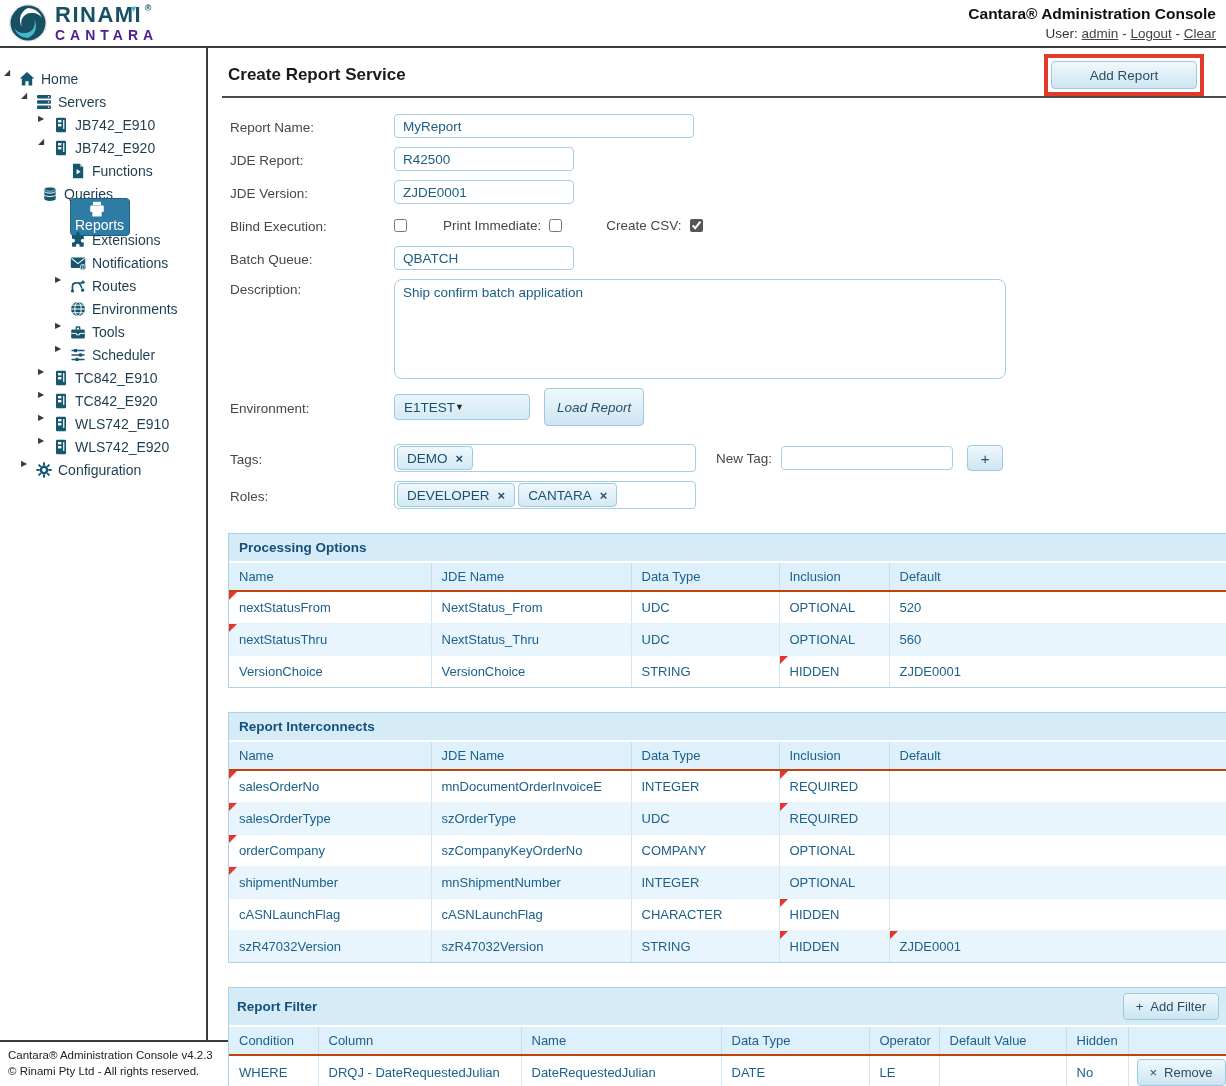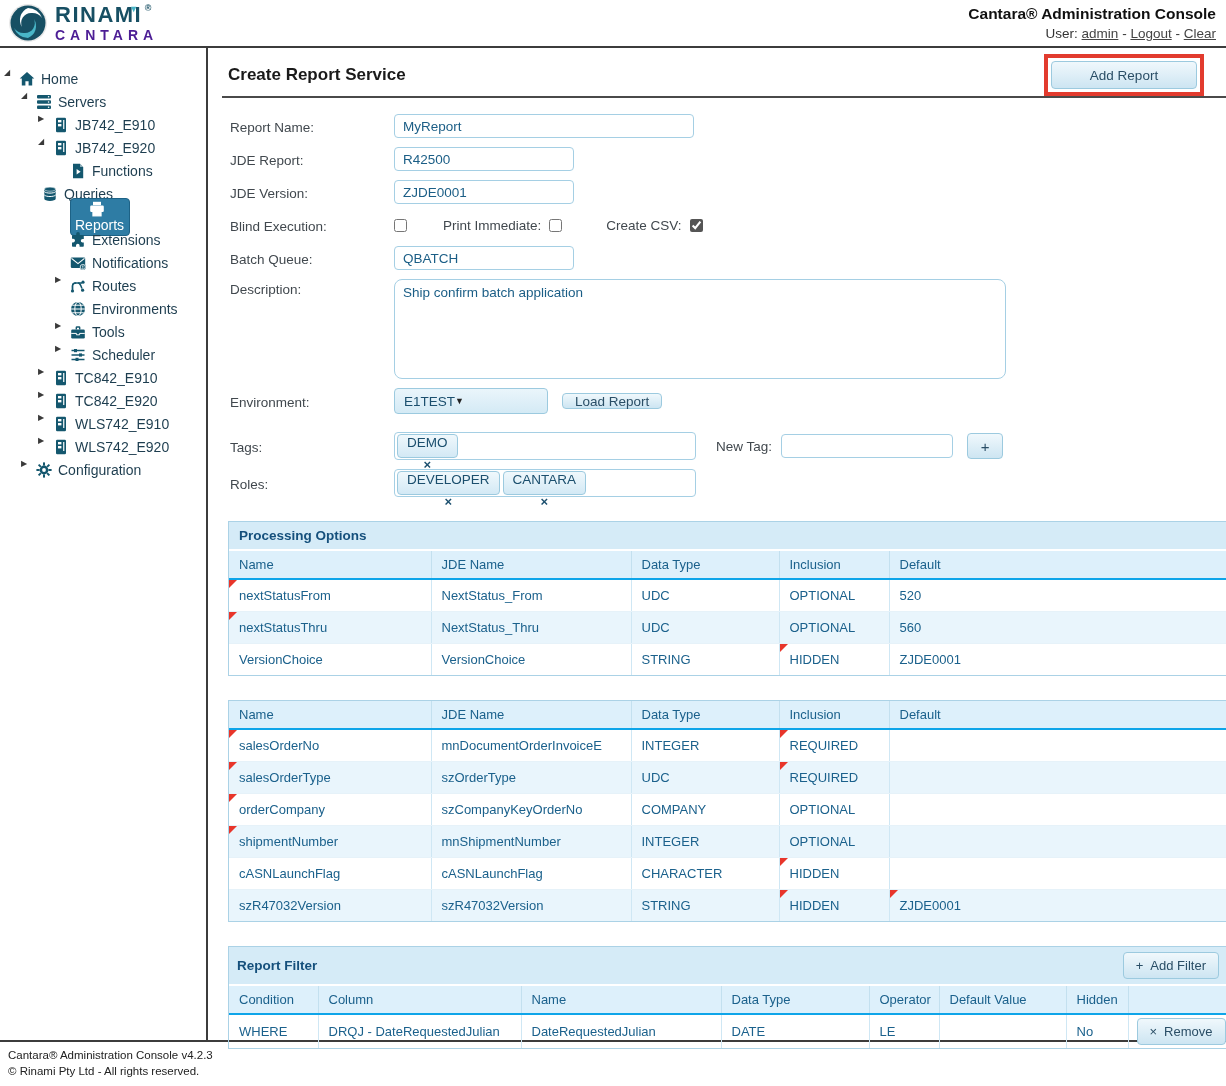--- a/index.html
+++ b/index.html
@@ -54,44 +54,44 @@
   .form-row.top { align-items:flex-start; }
   .form-label { width:172px; flex:none; font-size:13.5px; color:#41484e; padding-left:8px; padding-top:3px; }
   .inp { border:1px solid #a5cfe4; border-radius:4px; height:24px; padding:2px 8px; font-size:13.5px;
          color:#1b5e86; font-family:inherit; outline:none; }
   .inp-report-name { width:300px; }
   .inp-med { width:180px; }
   .txtarea { width:612px; height:100px; border:1px solid #a5cfe4; border-radius:8px; padding:5px 8px;
              font-size:13.5px; color:#1b5e86; font-family:inherit; resize:none; outline:none; }
   .cbx { width:13px; height:13px; accent-color:#555; }
   .cb-label { font-size:13.5px; color:#41484e; }
-  .select { width:154px; height:26px; background:linear-gradient(#eaf5fb,#d4eaf5); border:1px solid #9ccadf;
+  .select { width:136px; height:26px; background:linear-gradient(#eaf5fb,#d4eaf5); border:1px solid #9ccadf;
             border-radius:4px; display:flex; align-items:center; 
             padding:0 9px; font-size:13.5px; color:#1b4f6e; cursor:pointer; }
   .select .arrow { font-size:9px; color:#222; }
   .chip-box { width:302px; height:28px; border:1px solid #a5cfe4; border-radius:4px; display:flex;
               align-items:center; gap:3px; padding:0 2px; }
   .chip { display:inline-flex; align-items:center; gap:8px; height:24px; padding:0 9px;
           background:linear-gradient(#f0f8fc,#d3e9f5); border:1px solid #9ccadf; border-radius:4px;
-          font-size:13.5px; color:#1b4f6e;flex-direction:column; }
+          font-size:13.5px; color:#1b4f6e; }
   .chip-x { font-size:13px; font-weight:bold; cursor:pointer; line-height:1; }
   .newtag-label { font-size:13.5px; color:#41484e; margin:0 9px 0 20px; }
   .inp-newtag { width:172px; }
   .gap14 { width:14px; flex:none; }
 
   
   .tbl { width:1000px; margin:0 0 0 6px; border:1px solid #abd2e6; }
   .tbl-wrap { margin-top:24px; }
   .tbl-title { background:#d5ebf7; color:#15507c; font-weight:bold; font-size:13.5px;
                padding:6px 10px; border-bottom:2px solid #fff; display:flex; align-items:center;
                justify-content:space-between; }
   .tbl-title.tall { padding:5px 8px; }
   table { width:100%; border-collapse:collapse; table-layout:fixed; }
   thead th { background:#ddf0fb; text-align:left; font-weight:normal; font-size:13px; color:#1b618c;
-             padding:6px 10px; border-right:1px solid #c3e0ef; border-bottom:2px solid #0ea5e9; }
+             padding:6px 10px; border-right:1px solid #c3e0ef; border-bottom:2px solid #c2410c; }
   thead th:last-child { border-right:none; }
   tbody td { font-size:13px; color:#1b618c; padding:8px 10px; border-right:1px solid #cfe7f4;
              border-bottom:1px solid #e6f2f9; position:relative; height:31px; overflow:hidden;
              white-space:nowrap; }
   tbody td:last-child { border-right:none; }
   tbody tr:nth-child(even) { background:#e9f5fc; }
   tbody tr:last-child td { border-bottom:none; }
   td.marked::before { content:''; position:absolute; top:0; left:0; width:0; height:0;
                       border-top:8px solid #e8352a; border-right:8px solid transparent; }
   .btn-remove { height:27px; font-size:13px; }
@@ -449,21 +449,21 @@
         <span class="form-label">Description:</span>
         <textarea class="txtarea" id="desc-area" style="">Ship confirm batch application</textarea>
       </div>
       <div class="form-row" style="margin-top:8px;">
         <span class="form-label">Environment:</span>
         <div class="select">
           <span>E1TEST</span>
           <span class="arrow">▼</span>
         </div>
         <span class="gap14"></span>
-        <button class="btn" style="height:16px;">Load Report</button>
+        <button class="btn" style="height:38px;font-style:italic;">Load Report</button>
       </div>
       <div class="form-row" style="margin-top:18px;">
         <span class="form-label">Tags:</span>
         <div class="chip-box" id="tags-box">
   <span class="chip">
     <span class="chip-label">DEMO</span>
     <span class="chip-x">×</span>
   </span>
 </div>
         <span class="newtag-label">New Tag:</span>
@@ -531,20 +531,23 @@
                 <td class="marked">HIDDEN</td>
                 <td>ZJDE0001</td>
               </tr>
             </tbody>
         </table>
       </div>
     </div>
 
     <div class="tbl-wrap">
       <div class="tbl">
+        <div class="tbl-title">
+            <span>Report Interconnects</span>
+          </div>
         <table>
           <colgroup>
               <col style="width:202px">
               <col style="width:200px">
               <col style="width:148px">
               <col style="width:110px">
               <col>
             </colgroup>
           <thead>
               <tr id="ri-head">

